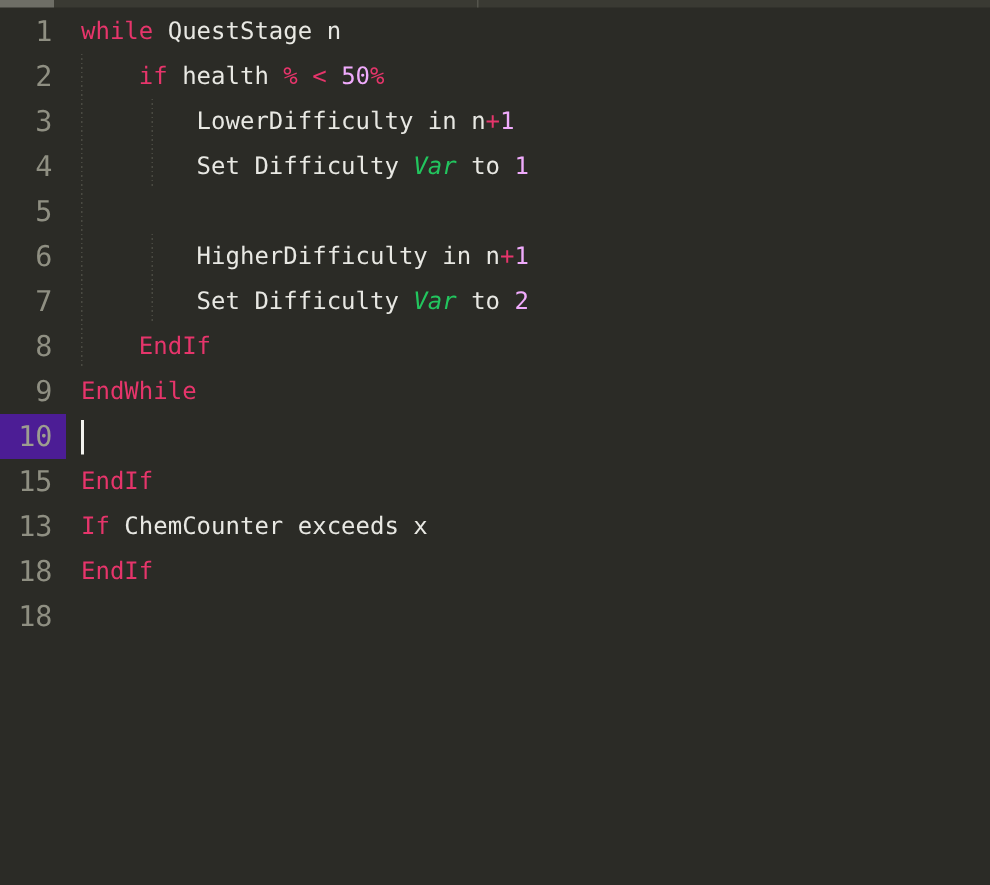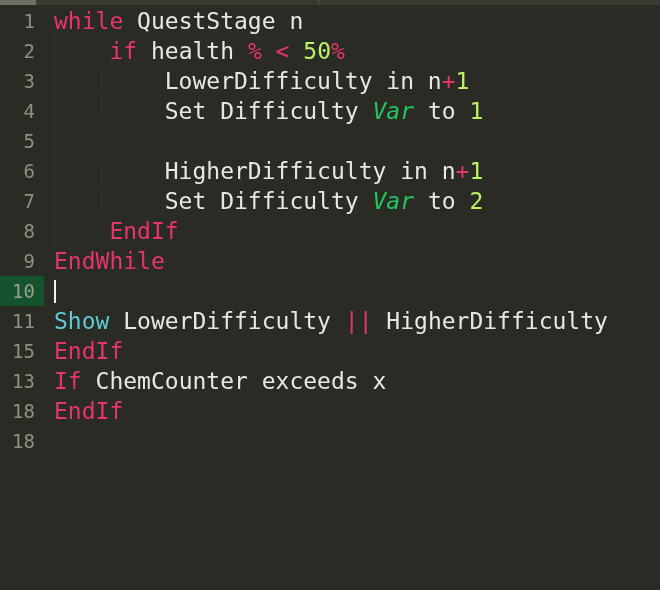--- a/index.html
+++ b/index.html
@@ -77,39 +77,39 @@
     box-sizing: border-box;
     text-align: right;
     padding-right: 9px;
     color: #8f8f82;
     font-size: 19px;
     font-family: "DejaVu Sans Mono", "Liberation Mono", monospace;
     user-select: none;
     background: transparent;
   }
   .line.active .gutter {
-    background: #14532d;
+    background: #4c1d95;
     color: #9d9d90;
   }
 
   .code {
     flex: 1 1 auto;
     position: relative;
     padding-left: 10px;
     white-space: pre;
-    font-size: 23px;
+    font-size: 16px;
     color: #e8e8e3;
     letter-spacing: 0px;
     font-family: "DejaVu Sans Mono", "Liberation Mono", monospace;
   }
 
   
   .kw   { color: #e6356b; }
   .op   { color: #e6356b; }
-  .num  { color: #bef264; }
+  .num  { color: #f0abfc; }
   .fn   { color: #61c8d6; }
   .var  { color: #22c55e; font-style: italic; }
   .txt  { color: #e8e8e3; }
 
   
   .guide {
     position: absolute;
     top: 0;
     bottom: 0;
     width: 1px;
@@ -178,24 +178,20 @@
       </div>
       <div class="line">
         <div class="gutter">9</div>
         <div class="code"><span class="kw">EndWhile</span></div>
       </div>
       <div class="line active">
         <div class="gutter">10</div>
         <div class="code"><div id="caret"></div></div>
       </div>
       <div class="line">
-        <div class="gutter">11</div>
-        <div class="code"><span class="fn">Show</span><span class="txt"> LowerDifficulty </span><span class="op">||</span><span class="txt"> HigherDifficulty</span></div>
-      </div>
-      <div class="line">
         <div class="gutter">15</div>
         <div class="code"><span class="kw">EndIf</span></div>
       </div>
       <div class="line">
         <div class="gutter">13</div>
         <div class="code"><span class="kw">If</span><span class="txt"> ChemCounter exceeds x</span></div>
       </div>
       <div class="line">
         <div class="gutter">18</div>
         <div class="code"><span class="kw">EndIf</span></div>

